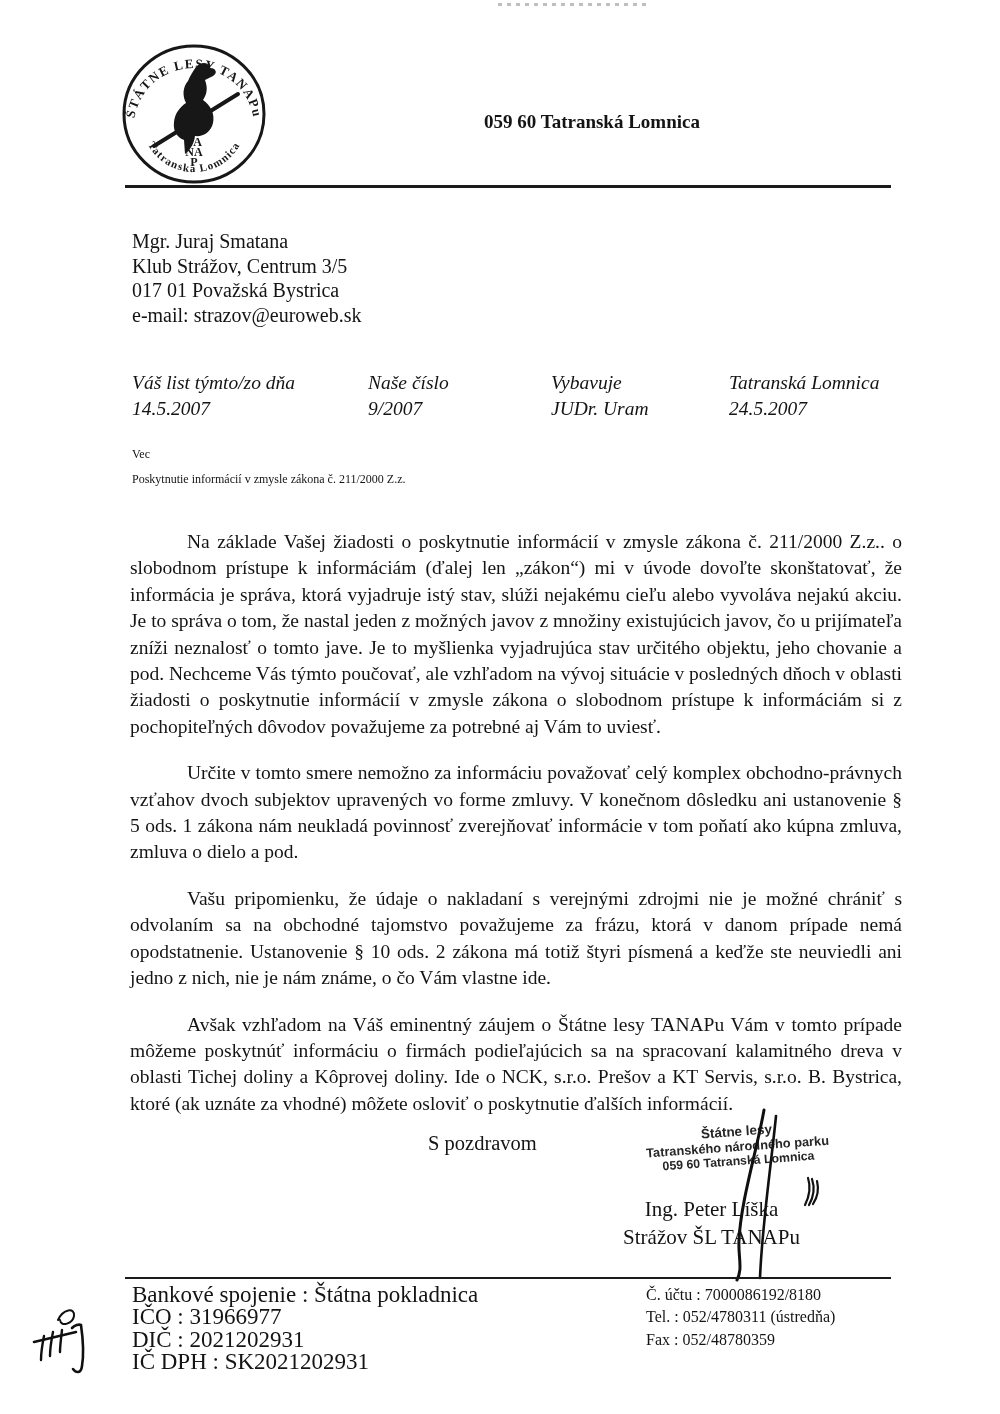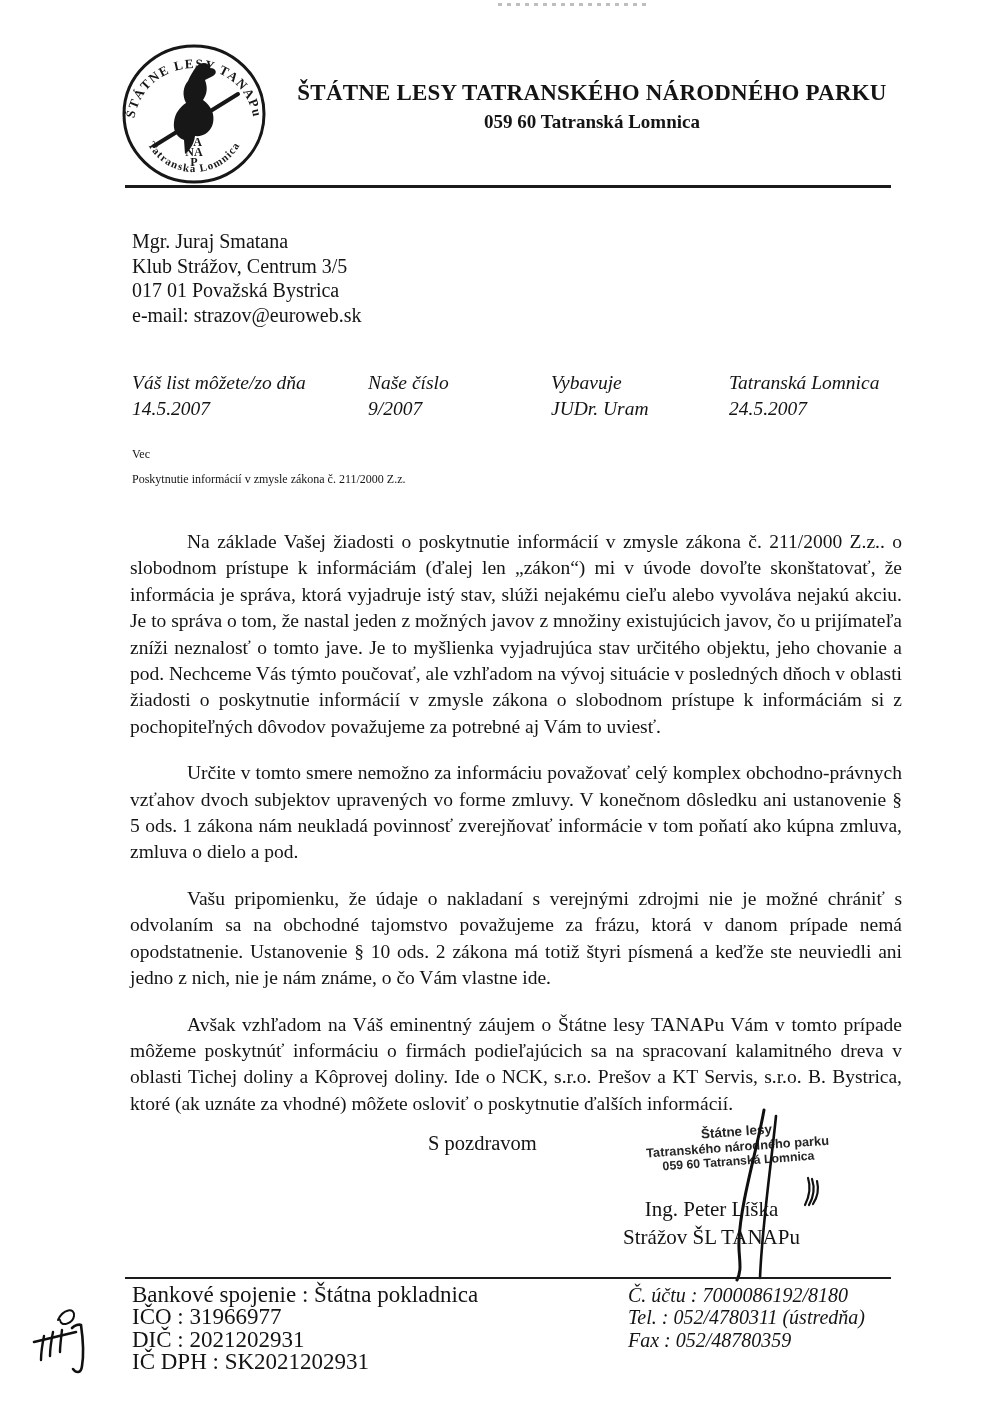--- a/index.html
+++ b/index.html
@@ -44,21 +44,21 @@
     font-family:"Liberation Sans","DejaVu Sans",sans-serif; font-weight:bold; color:#262626;
   }
   .stamp .s1 { font-size:13.5px; line-height:15px; }
   .stamp .s2 { font-size:12.8px; line-height:15px; white-space:nowrap; }
   .stamp .s3 { font-size:12.3px; line-height:15px; white-space:nowrap; }
   .signer { position:absolute; left:594px; top:1196px; width:235px; text-align:center; font-size:21px; line-height:27.5px; white-space:nowrap; }
   .sig-svg { position:absolute; left:680px; top:1104px; pointer-events:none; }
   
   .rule-bottom { position:absolute; left:125px; top:1277px; width:766px; height:2px; background:#1b1b1b; }
   .footer-left  { position:absolute; left:132px; top:1284px; font-size:23px; line-height:22.4px; }
-  .footer-right { position:absolute; left:628px; top:1284px; font-size:20px; line-height:22.4px;font-style:italic; }
+  .footer-right { position:absolute; left:646px; top:1284px; font-size:16px; line-height:22.4px; }
   .initials-svg { position:absolute; left:20px; top:1300px; }
 </style>
 </head>
 <body>
 
 <div class="page">
 
   <div class="scan-artifact"></div>
 
   <svg class="logo" width="156" height="150" viewBox="0 0 156 150" xmlns="http://www.w3.org/2000/svg">
@@ -90,33 +90,32 @@
          c -4,-8 -3,-16 2,-22
          c 2,-5 5,-10 8,-14 z"></path>
 
     <g font-family="Liberation Serif, DejaVu Serif, serif" font-weight="bold" fill="#171717" text-anchor="middle">
       <text x="78" y="106" font-size="12">TA</text>
       <text x="78" y="116" font-size="12">NA</text>
       <text x="78" y="126" font-size="12">P</text>
     </g>
   </svg>
 
-  <div class="lh-title">ŠTÁTNE LESY TATRANSKÉHO NÁRODNÉHO PARKU</div>
   <div class="lh-sub">059 60 Tatranská Lomnica</div>
   <div class="rule-top"></div>
 
   <div class="recipient">
     <div>Mgr. Juraj Smatana</div>
     <div>Klub Strážov, Centrum 3/5</div>
     <div>017 01 Považská Bystrica</div>
     <div>e-mail: strazov@euroweb.sk</div>
   </div>
 
   <div class="ref-col ref-c1">
-    <span>Váš list môžete/zo dňa</span>
+    <span>Váš list týmto/zo dňa</span>
     <span>14.5.2007</span>
   </div>
   <div class="ref-col ref-c2">
     <span>Naše číslo</span>
     <span>9/2007</span>
   </div>
   <div class="ref-col ref-c3">
     <span>Vybavuje</span>
     <span>JUDr. Uram</span>
   </div>

